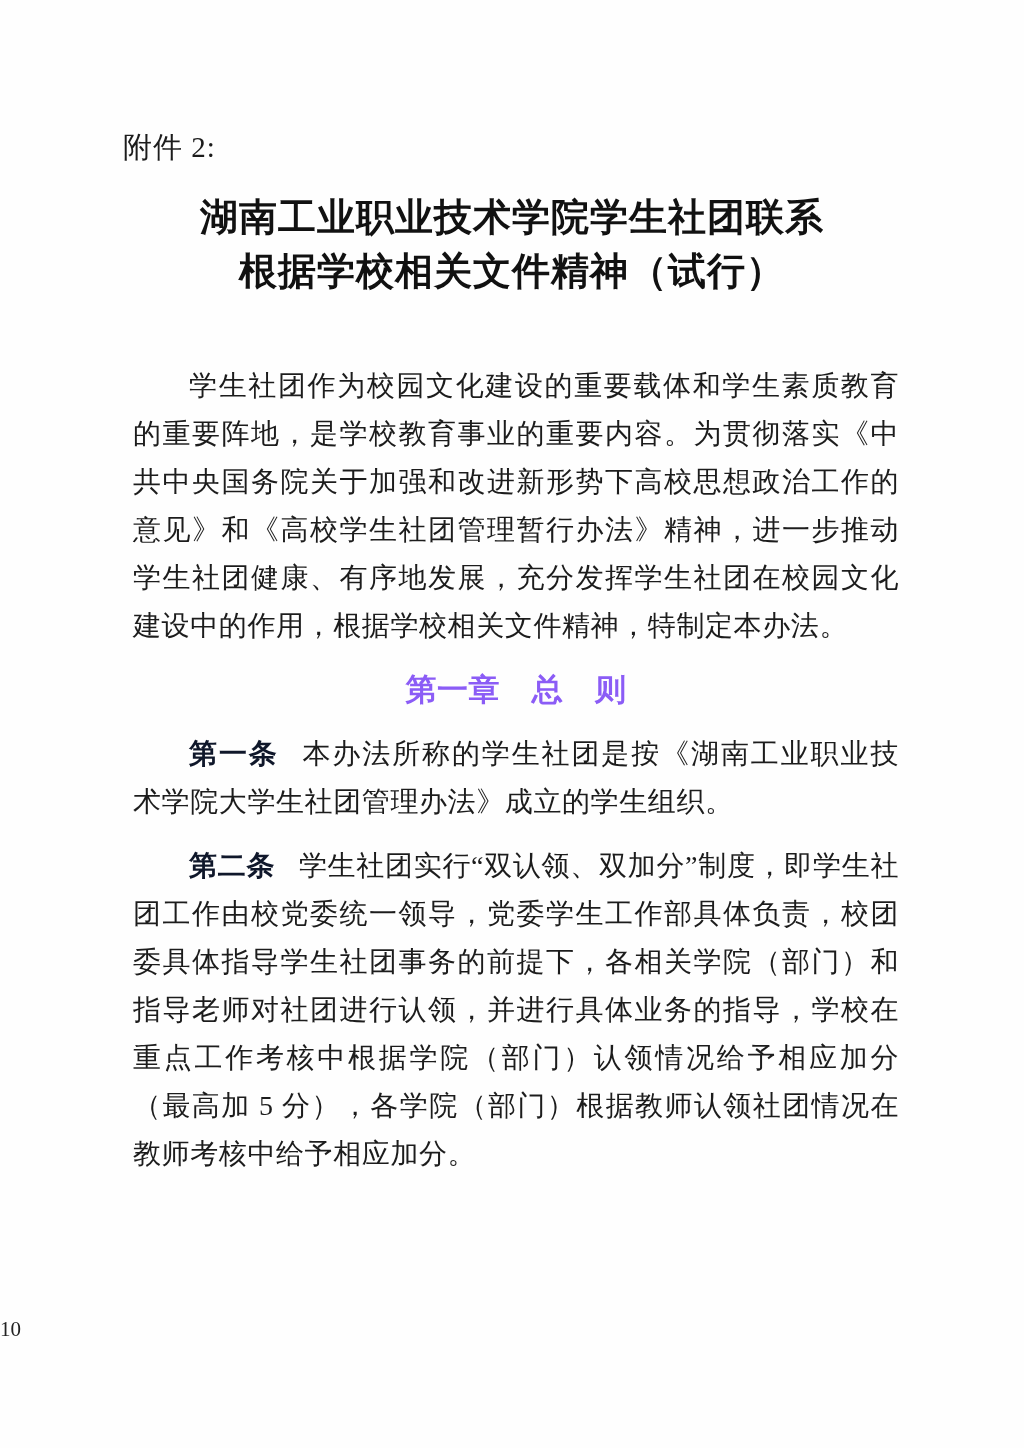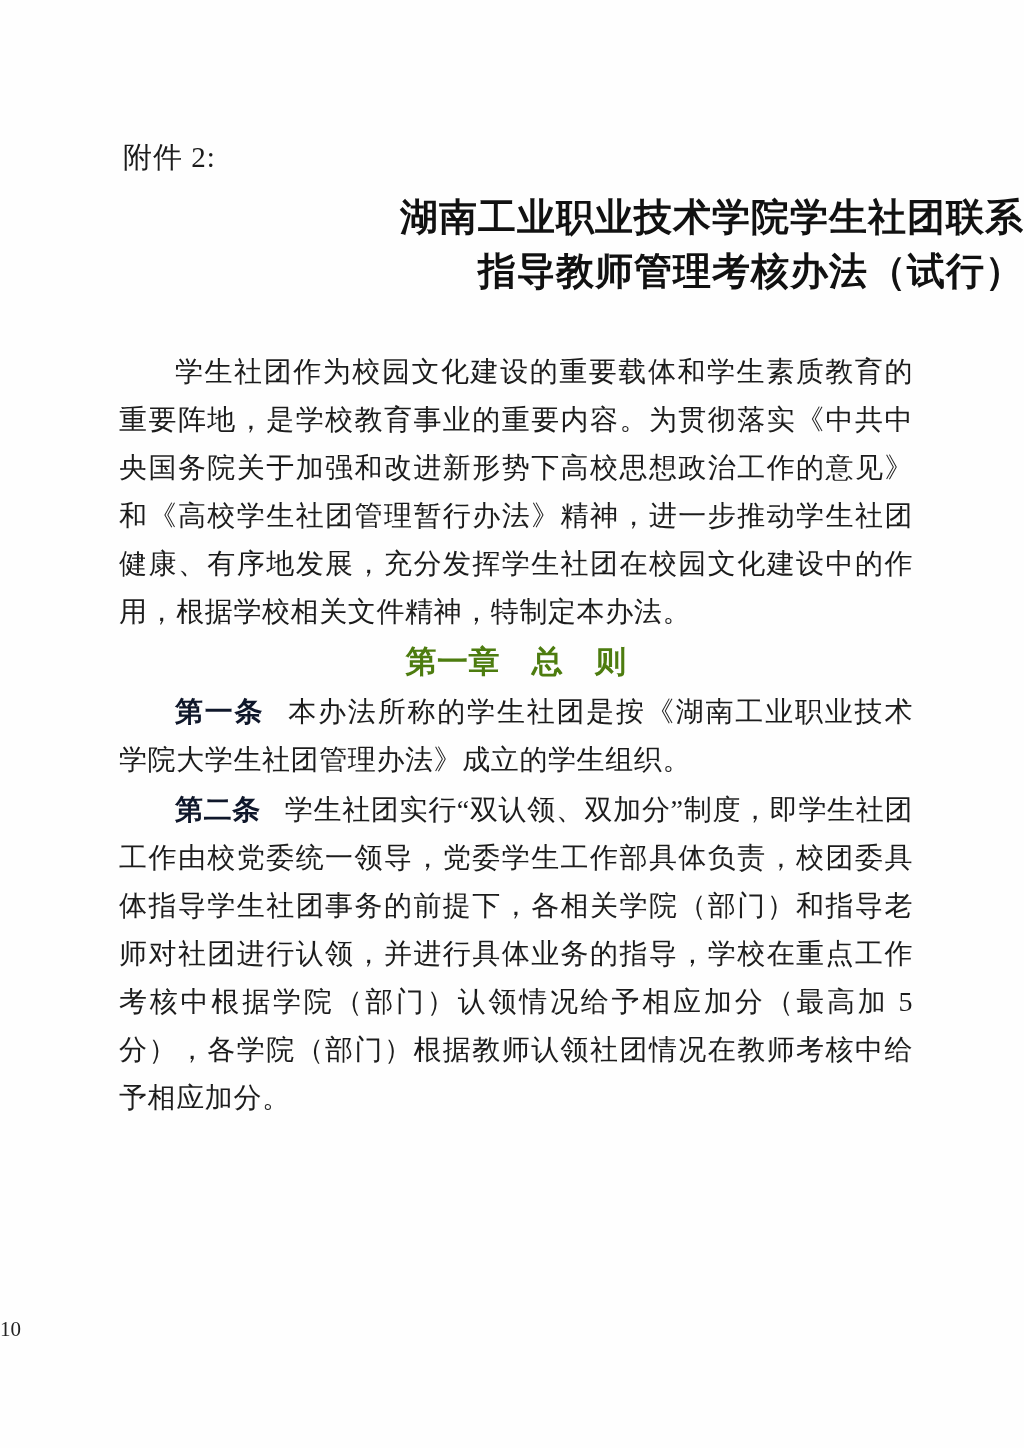--- a/index.html
+++ b/index.html
@@ -19,57 +19,56 @@
     position: absolute;
     inset: 0;
     background: #fefefe;
   }
   .attachment {
     position: absolute;
     left: 123px;
     top: 128px;
     font-size: 29px;
     letter-spacing: 1px;
-    margin-top: 10px;
   }
   .doc-title {
     position: absolute;
     left: 0;
     top: 190px;
     width: 100%;
-    text-align: right;
+    text-align: center;
     font-family: "Liberation Sans", "DejaVu Sans", sans-serif;
     font-weight: bold;
     font-size: 38px;
     line-height: 54px;
     letter-spacing: 1px;
     color: #111;
   }
   .content {
     position: absolute;
     left: 117px;
     top: 346px;
     width: 798px;
   }
   .content p {
-    margin: 2px;
+    margin: 16px;
     font-size: 28px;
     line-height: 48px;
     text-align: justify;
     text-justify: inter-ideograph;
     text-indent: 2em;
     letter-spacing: 0.6px;
   }
   .chapter {
     font-family: "Liberation Sans", "DejaVu Sans", sans-serif;
     font-weight: bold;
     text-align: center !important;
     text-indent: 0 !important;
     font-size: 31px !important;
-    color: #4d7c0f;
+    color: #8b5cf6;
   }
   .article-label {
     font-family: "Liberation Sans", "DejaVu Sans", sans-serif;
     font-weight: bold;
     color: #0f172a;
     padding-right: 0.85em;
   }
   .page-number {
     position: absolute;
     bottom: 106px;
@@ -82,21 +81,21 @@
 </style>
 </head>
 <body>
 
 <div class="page">
 
   <div class="attachment">附件 2:</div>
 
   <div class="doc-title">
     <div>湖南工业职业技术学院学生社团联系</div>
-    <div>指导教师管理考核办法（试行）</div>
+    <div>根据学校相关文件精神（试行）</div>
   </div>
 
   <div class="content">
 
     <p>学生社团作为校园文化建设的重要载体和学生素质教育的重要阵地，是学校教育事业的重要内容。为贯彻落实《中共中央国务院关于加强和改进新形势下高校思想政治工作的意见》和《高校学生社团管理暂行办法》精神，进一步推动学生社团健康、有序地发展，充分发挥学生社团在校园文化建设中的作用，根据学校相关文件精神，特制定本办法。</p>
 
     <p class="chapter">第一章　总　则</p>
 
     <p>
       <span class="article-label">第一条</span><span>本办法所称的学生社团是按《湖南工业职业技术学院大学生社团管理办法》成立的学生组织。</span>

